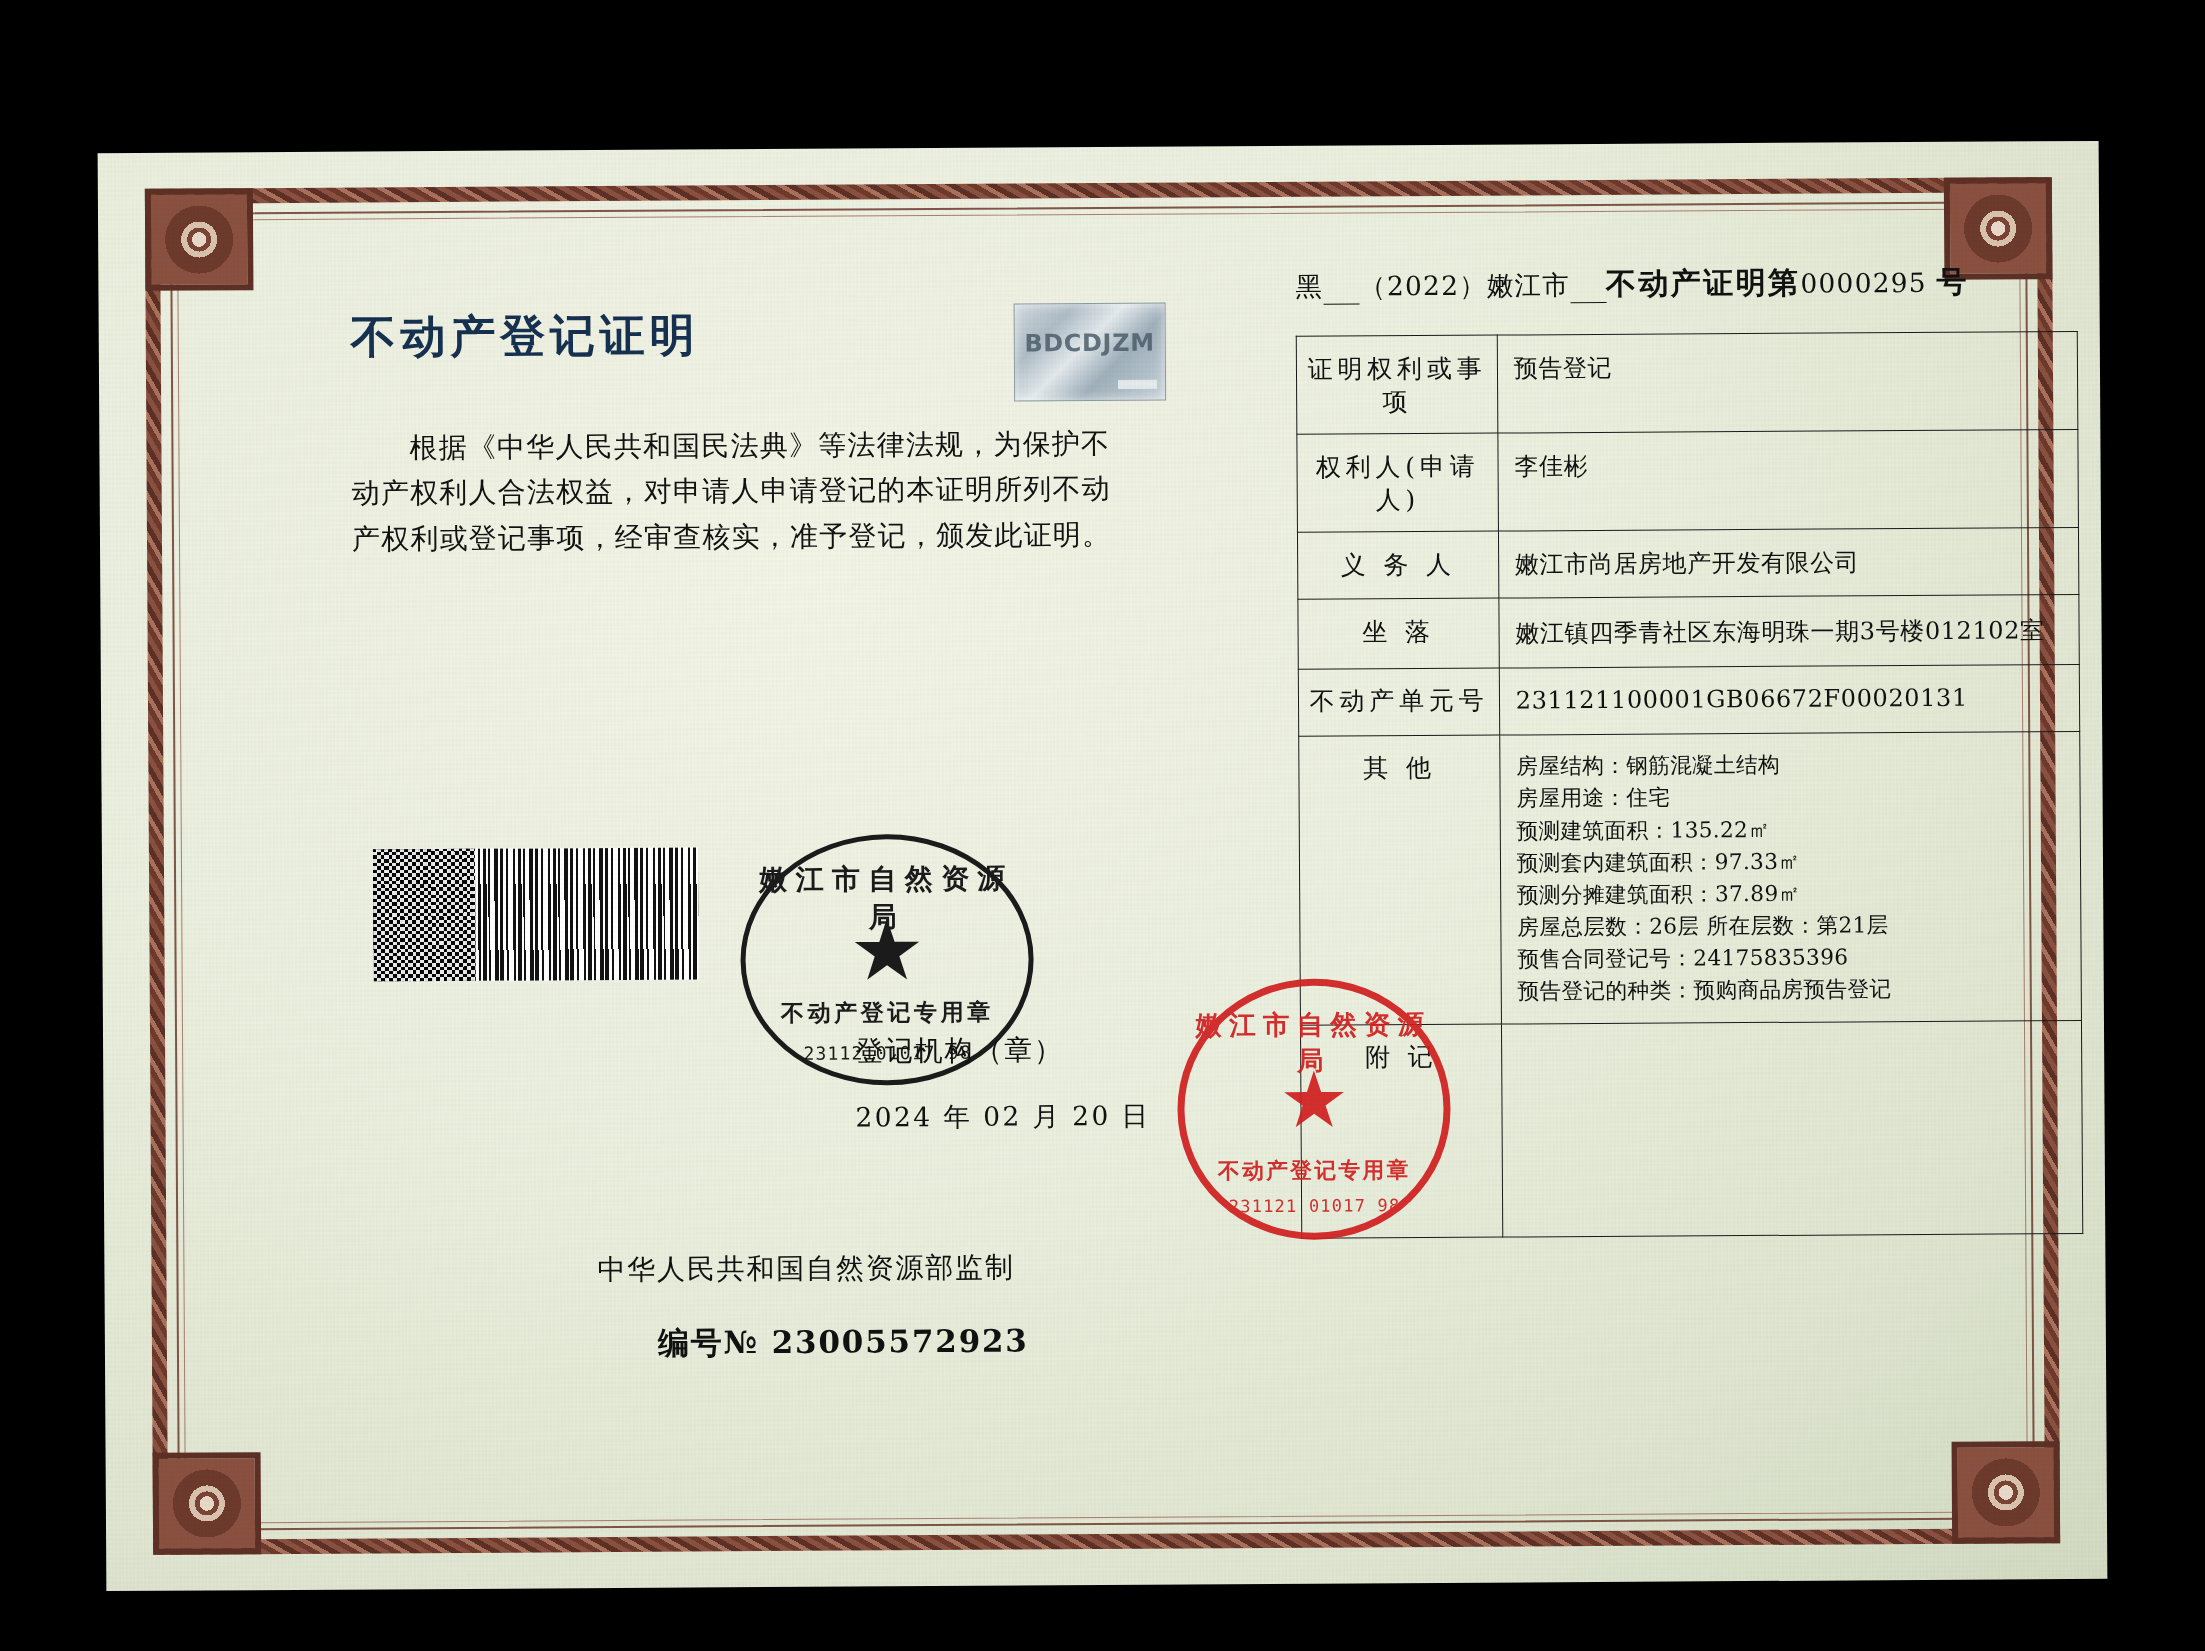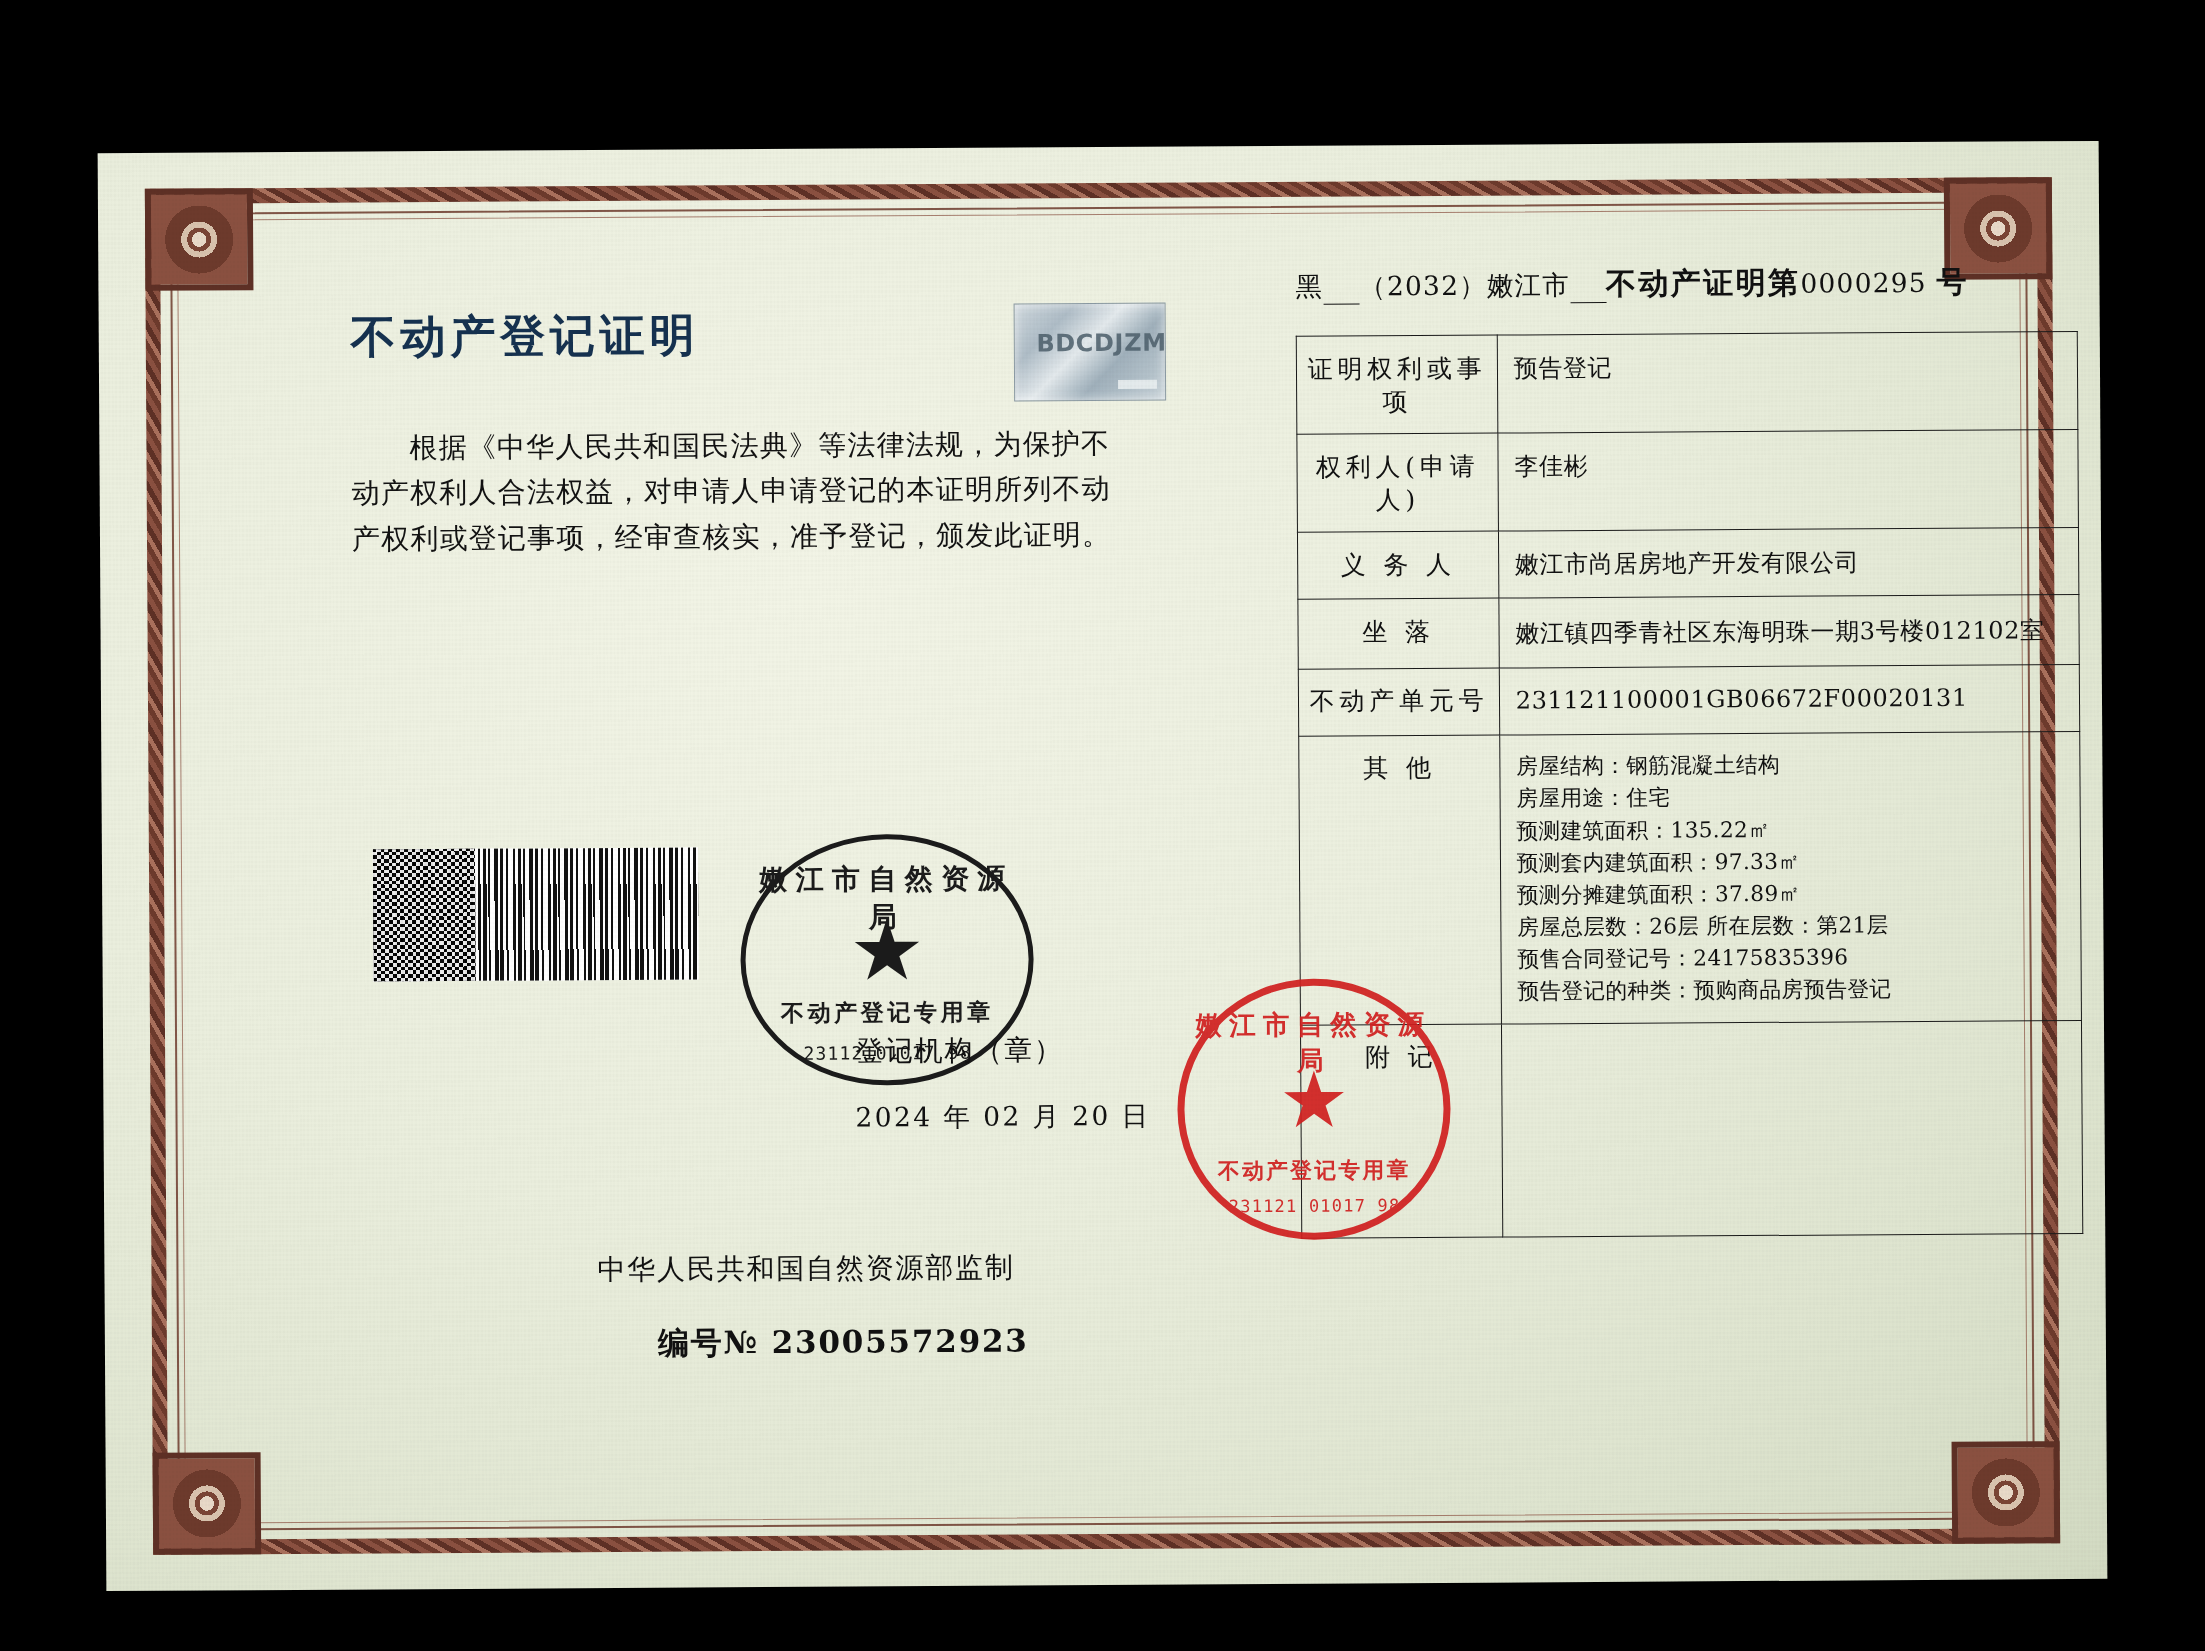--- a/index.html
+++ b/index.html
@@ -120,21 +120,20 @@
   }
   .holo-text {
     position: absolute;
     left: 9.6px; top: 25px;
     font-family: "DejaVu Sans", sans-serif;
     font-size: 24px;
     font-weight: bold;
     color: #4d5f6b;
     letter-spacing: 0.6px;
     opacity: .85;
-    margin-left: 12px;
   }
   .holo-bar {
     position: absolute;
     right: 8.4px; bottom: 10.8px;
     width: 39px; height: 9.6px;
     background: #e9eef0;
     opacity: .9;
   }
 
   .body-text {
@@ -375,21 +374,21 @@
 
     <div class="supervisor-line">中华人民共和国自然资源部监制</div>
     <div class="serial-line">
       <span>编号№</span>
       <span>23005572923</span>
     </div>
 
     <div class="right-col">
 
       <div class="head-no">
-        <span>黑</span><span class="u">&nbsp;&nbsp;</span><span>（</span><span>2032</span><span>）</span><span>嫩江市</span><span class="u">&nbsp;&nbsp;</span><span class="big">不动产证明第</span><span>0000295</span>&nbsp;<span class="big">号</span>
+        <span>黑</span><span class="u">&nbsp;&nbsp;</span><span>（</span><span>2022</span><span>）</span><span>嫩江市</span><span class="u">&nbsp;&nbsp;</span><span class="big">不动产证明第</span><span>0000295</span>&nbsp;<span class="big">号</span>
       </div>
 
       <table class="info">
         <tbody>
             <tr>
           <td class="label">证明权利或事项</td>
           <td class="value">预告登记</td>
         </tr>
         <tr>
           <td class="label">权利人(申请人)</td>

